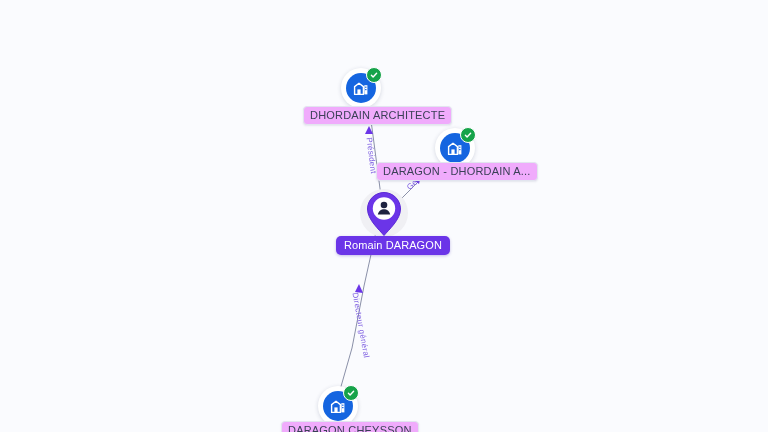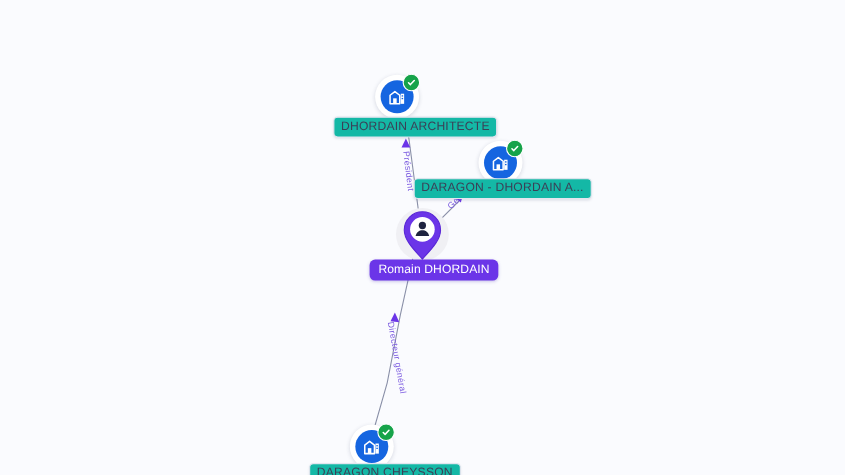--- a/index.html
+++ b/index.html
@@ -43,21 +43,21 @@
     position:absolute;left:0;top:0;
     width:48px;height:48px;border-radius:50%;
     background:#F0F0F4;
   }
   .pin-wrap{position:absolute;left:6px;top:2px;}
   .pin-wrap svg{display:block;}
 
   
   .node-label{
     position:absolute;
-    background:#14b8a6;
+    background:#f0abfc;
     border:1px solid #E2E5EF;
     border-radius:4px;
     color:#3B4057;
     font-size:11px;
     letter-spacing:.2px;
     padding:2px 6px 3px;
     white-space:nowrap;
     box-shadow:0 1px 2px rgba(40,50,90,.10);
   }
   .person-label{
@@ -152,21 +152,21 @@
   <div class="person-halo"></div>
   <div class="pin-wrap">
     <svg width="36" height="46" viewBox="0 0 36 46">
       <path d="M18 1.5 C8.9 1.5 1.5 8.9 1.5 18 C1.5 28.5 13 38.5 18 44.5 C23 38.5 34.5 28.5 34.5 18 C34.5 8.9 27.1 1.5 18 1.5 Z" fill="#6B35E8" stroke="#5A28D6" stroke-width="1"></path>
       <circle cx="18" cy="17.5" r="11.2" fill="#ffffff"></circle>
       <circle cx="18" cy="14" r="3.3" fill="#1E2340"></circle>
       <path d="M11.8 23.6 C12.6 19.9 15.1 18.3 18 18.3 C20.9 18.3 23.4 19.9 24.2 23.6 Z" fill="#1E2340"></path>
     </svg>
   </div>
 </div>
-<div class="person-label" style="left:336px;top:236px;">Romain DHORDAIN</div>
+<div class="person-label" style="left:336px;top:236px;">Romain DARAGON</div>
 
 <div class="node company-node" style="left:318px;top:386px;">
   <div class="company-halo"></div>
   <div class="company-disc">
     <svg width="18" height="18" viewBox="0 0 18 18">
       <path d="M2.6 15.4 V7.6 L7 4.2 L11.4 7.6 V15.4 Z" fill="none" stroke="#ffffff" stroke-width="1.4" stroke-linejoin="round"></path>
       <rect x="5.4" y="10.4" width="3.2" height="5" fill="#ffffff"></rect>
       <rect x="12.3" y="6.2" width="3.1" height="9.2" fill="#ffffff"></rect>
       <rect x="13.1" y="7.6" width="1.4" height="1.2" fill="#1565E0"></rect>
       <rect x="13.1" y="10" width="1.4" height="1.2" fill="#1565E0"></rect>

